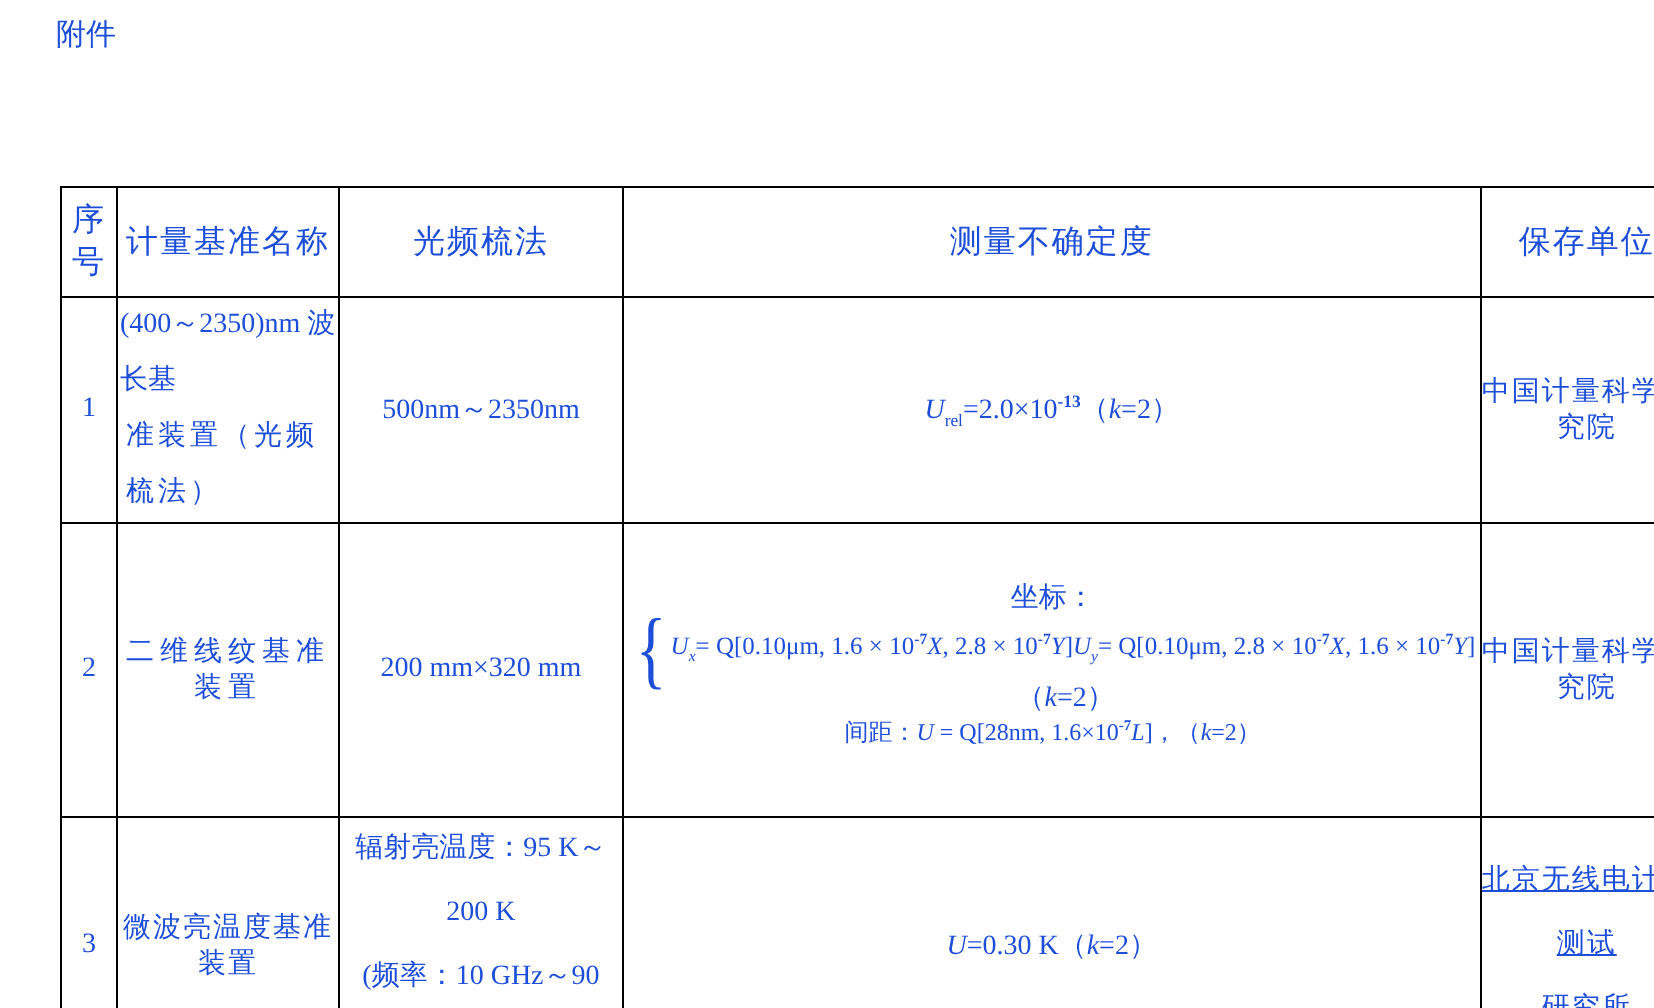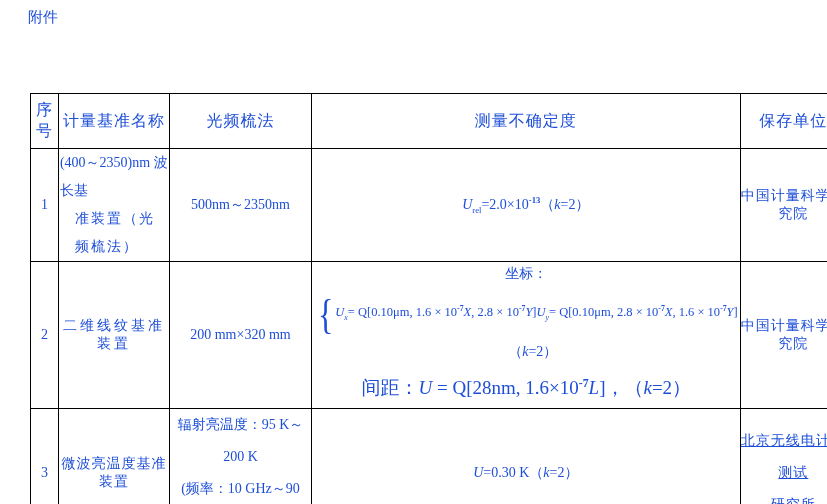--- a/index.html
+++ b/index.html
@@ -32,45 +32,45 @@
   .tbl td{font-size:14px;}
   tr.hdr{height:55px;}
   tr.r1{height:80px;}
   tr.r2{height:147px;}
   tr.r3{height:79px;}
   .it{font-style:italic;}
   sup{font-size:0.62em;line-height:0;font-weight:bold;}
   sub{font-size:0.62em;line-height:0;}
   
   .nm{line-height:2;text-align:left;padding:0 1px;}
-  .nm .l2{letter-spacing:2px;padding-left:15px;}
+  .nm .l2{letter-spacing:2px;padding-left:3px;}
   
   .ls3{letter-spacing:3px;}
   .ls1{letter-spacing:1px;}
   
   .range3{text-align:left;padding-left:13px;line-height:2.3;}
   
   .unit{letter-spacing:1px;}
   .unit2l{letter-spacing:1px;line-height:2.3;text-decoration:underline;}
   
   .unc2{text-align:left;vertical-align:top;}
   .unc2-inner{
-    display:flex;flex-direction:column;justify-content:space-between;
+    display:flex;flex-direction:column;justify-content:center;
     height:145px;box-sizing:border-box;padding:2px 2px 7px 3px;
   }
   .coord-label{font-size:14px;}
   .brace-row{display:flex;align-items:center;margin-left:3px;}
   .brace{
     font-size:32px;line-height:1;transform:scaleY(1.35);
     margin-right:2px;font-weight:400;
   }
   .brace-lines{display:flex;flex-direction:row;}
   .formula-sm{font-size:12.5px;line-height:1.75;white-space:nowrap;}
   .kline{margin-left:13px;font-size:14px;}
-  .bline{font-size:19px;white-space:nowrap;}
+  .bline{font-size:12px;white-space:nowrap;}
 </style>
 </head>
 <body>
 
 <div class="page">
 
   <div class="attachment">附件</div>
 
 
   <table class="tbl">

